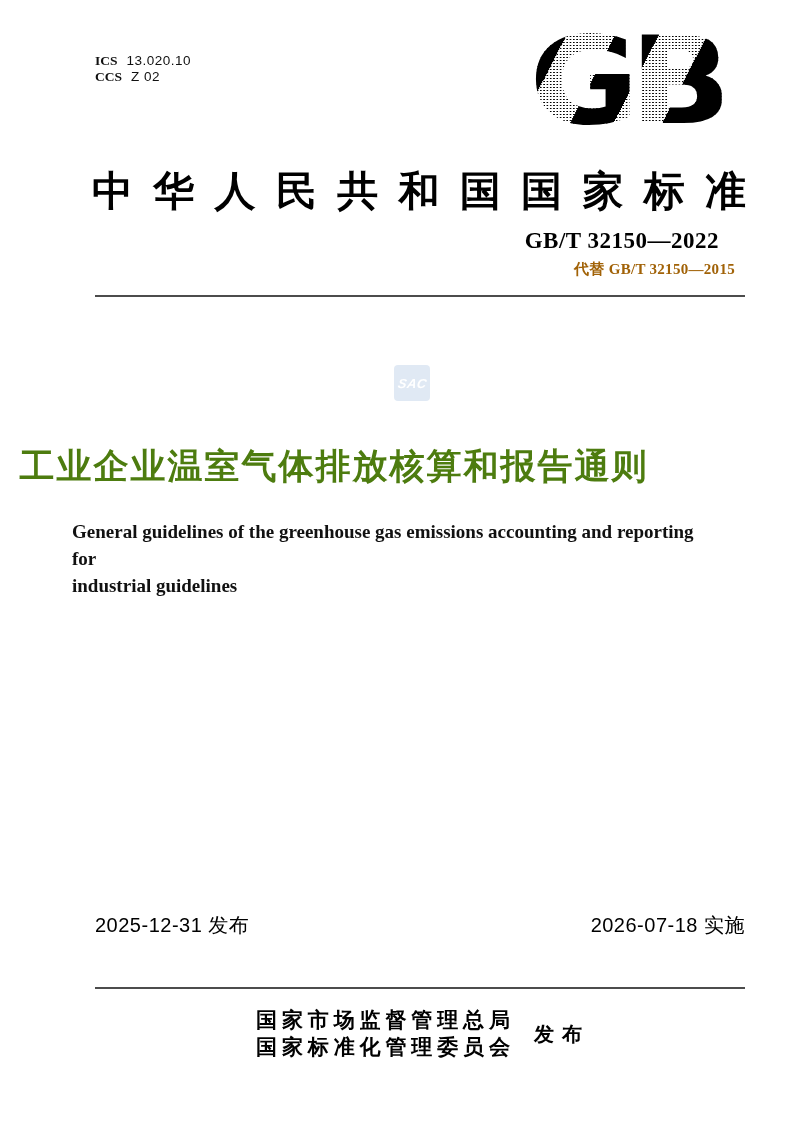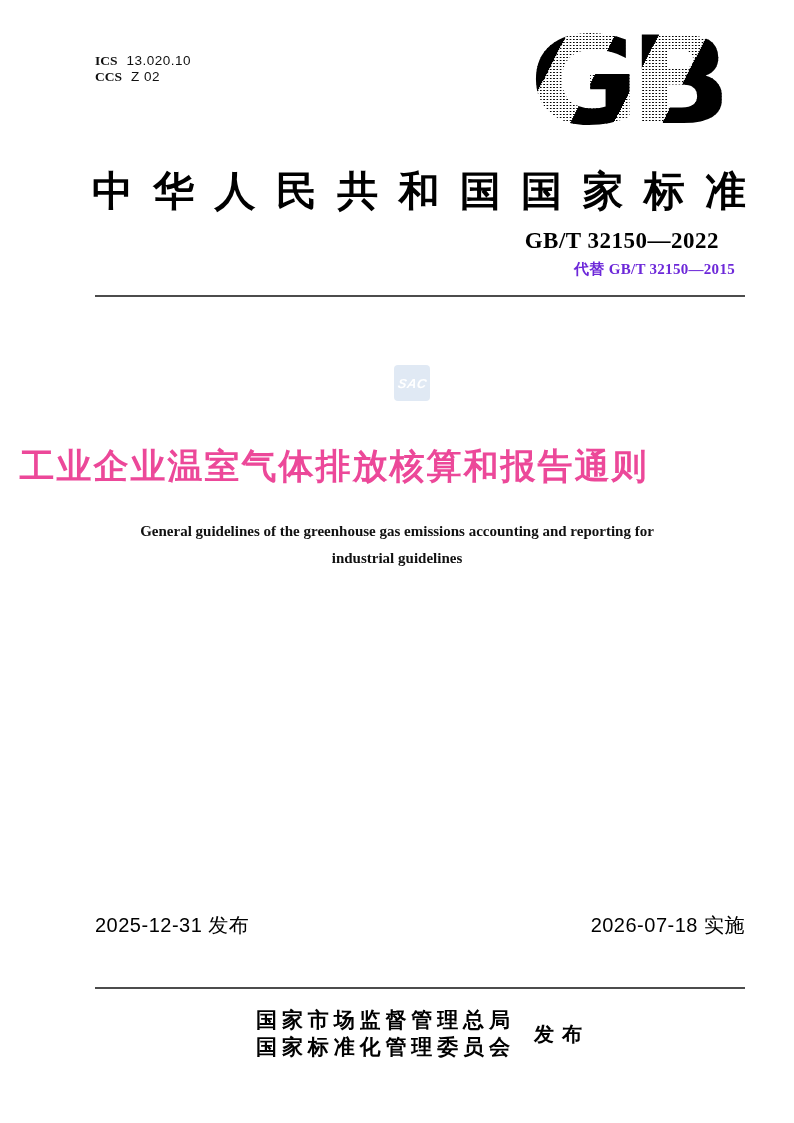--- a/index.html
+++ b/index.html
@@ -61,21 +61,21 @@
   }
   .char-justify { display:flex; justify-content:space-between; }
 
   .std-number {
     position:absolute; right:75px; top:212px;
     font-size:23px; font-weight:bold; color:#000;
     letter-spacing:0.5px;
   }
   .replaces {
     position:absolute; right:59px; top:244px;
-    font-size:15px; font-weight:bold; color:#6d28d9;
+    font-size:15px; font-weight:bold; color:#a16207;
     letter-spacing:0.3px;
   }
 
   .rule { position:absolute; left:95px; width:650px; height:2px; background:#4c4c4c; }
   .rule-top { top:279px; }
   .rule-bottom { top:971px; }
 
   
   .sac-mark {
     position:absolute; left:394px; top:349px;
@@ -92,27 +92,27 @@
     transform:skewX(-10deg);
     letter-spacing:0.5px;
   }
 
   
   .title-zh {
     position:absolute; left:0; top:427px; width:668px;
     text-align:center;
     font-family:"Liberation Sans","DejaVu Sans",sans-serif;
     font-weight:bold;
-    font-size:35px; color:#ec4899;
+    font-size:35px; color:#4d7c0f;
     letter-spacing:2px;
   }
   .title-en {
     position:absolute; left:72px; top:502px; width:650px;
-    text-align:center;
-    font-weight:bold; font-size:15px; color:#111;
+    text-align:left;
+    font-weight:bold; font-size:19px; color:#111;
     line-height:27px;
     font-family:"Liberation Serif","DejaVu Serif",serif;
   }
 
   
   .date {
     position:absolute; top:896px;
     font-family:"Liberation Sans","DejaVu Sans",sans-serif;
     font-size:20px; color:#000;
     letter-spacing:0.5px;

